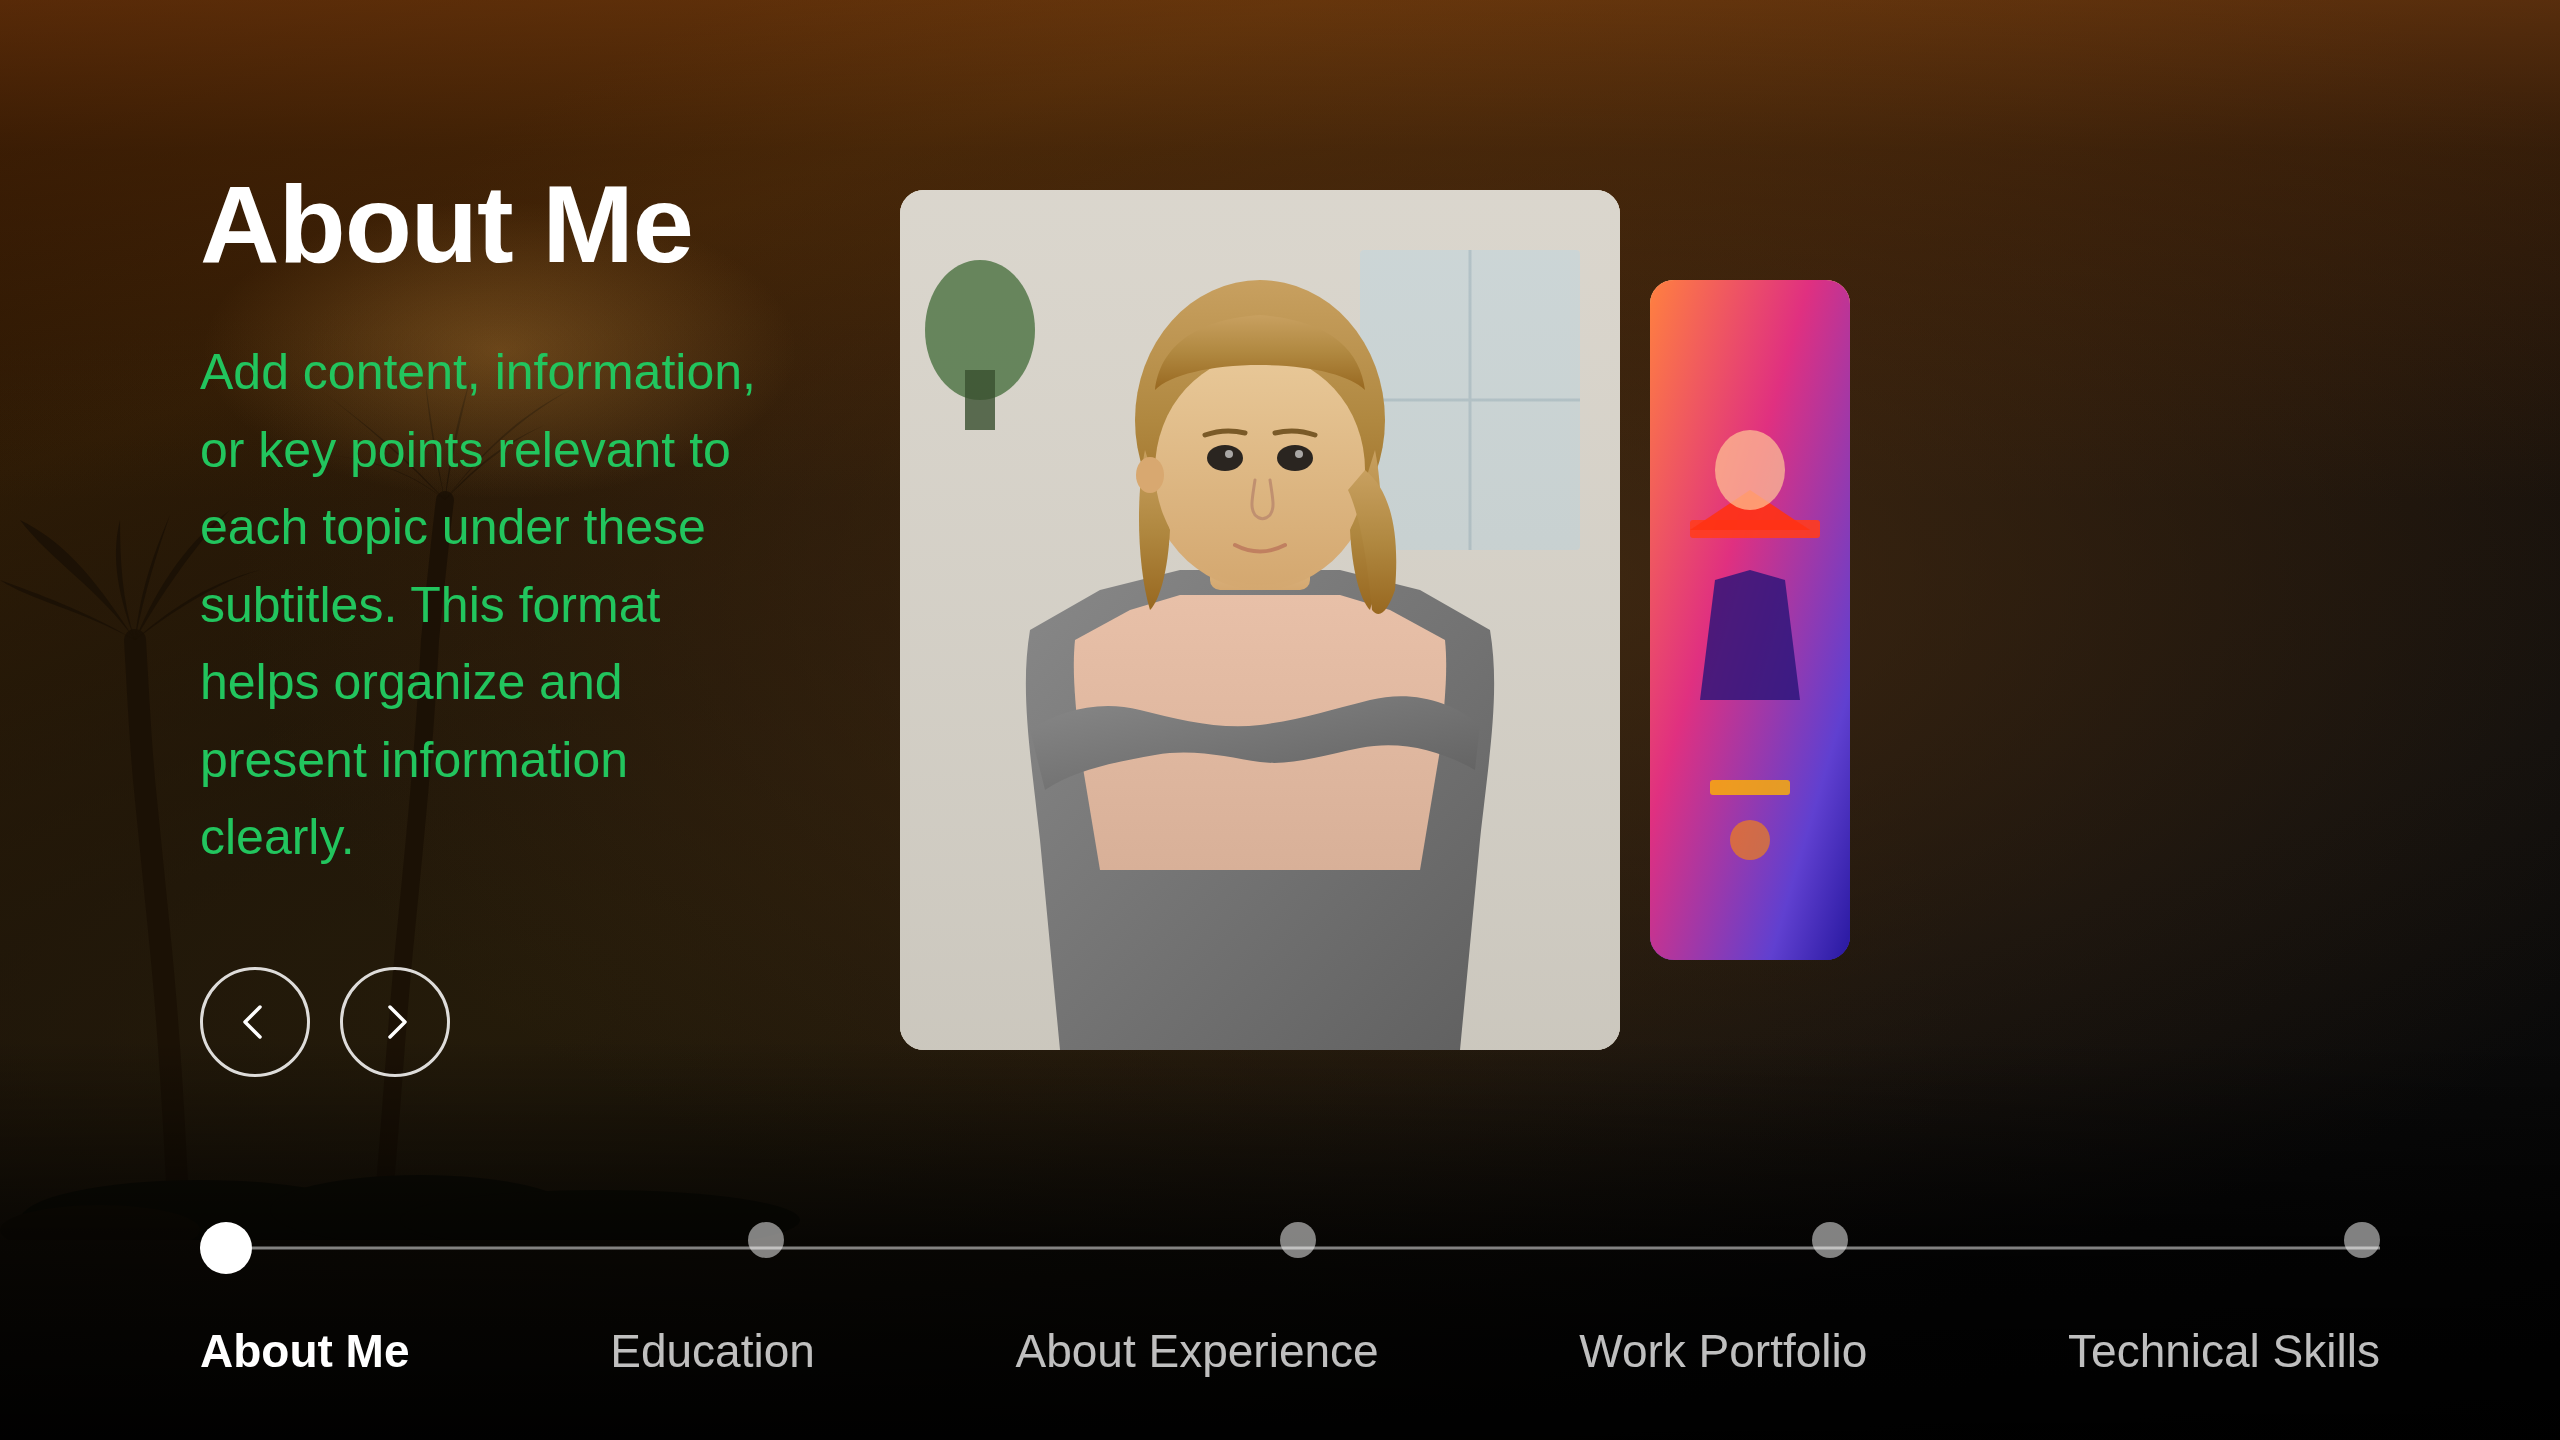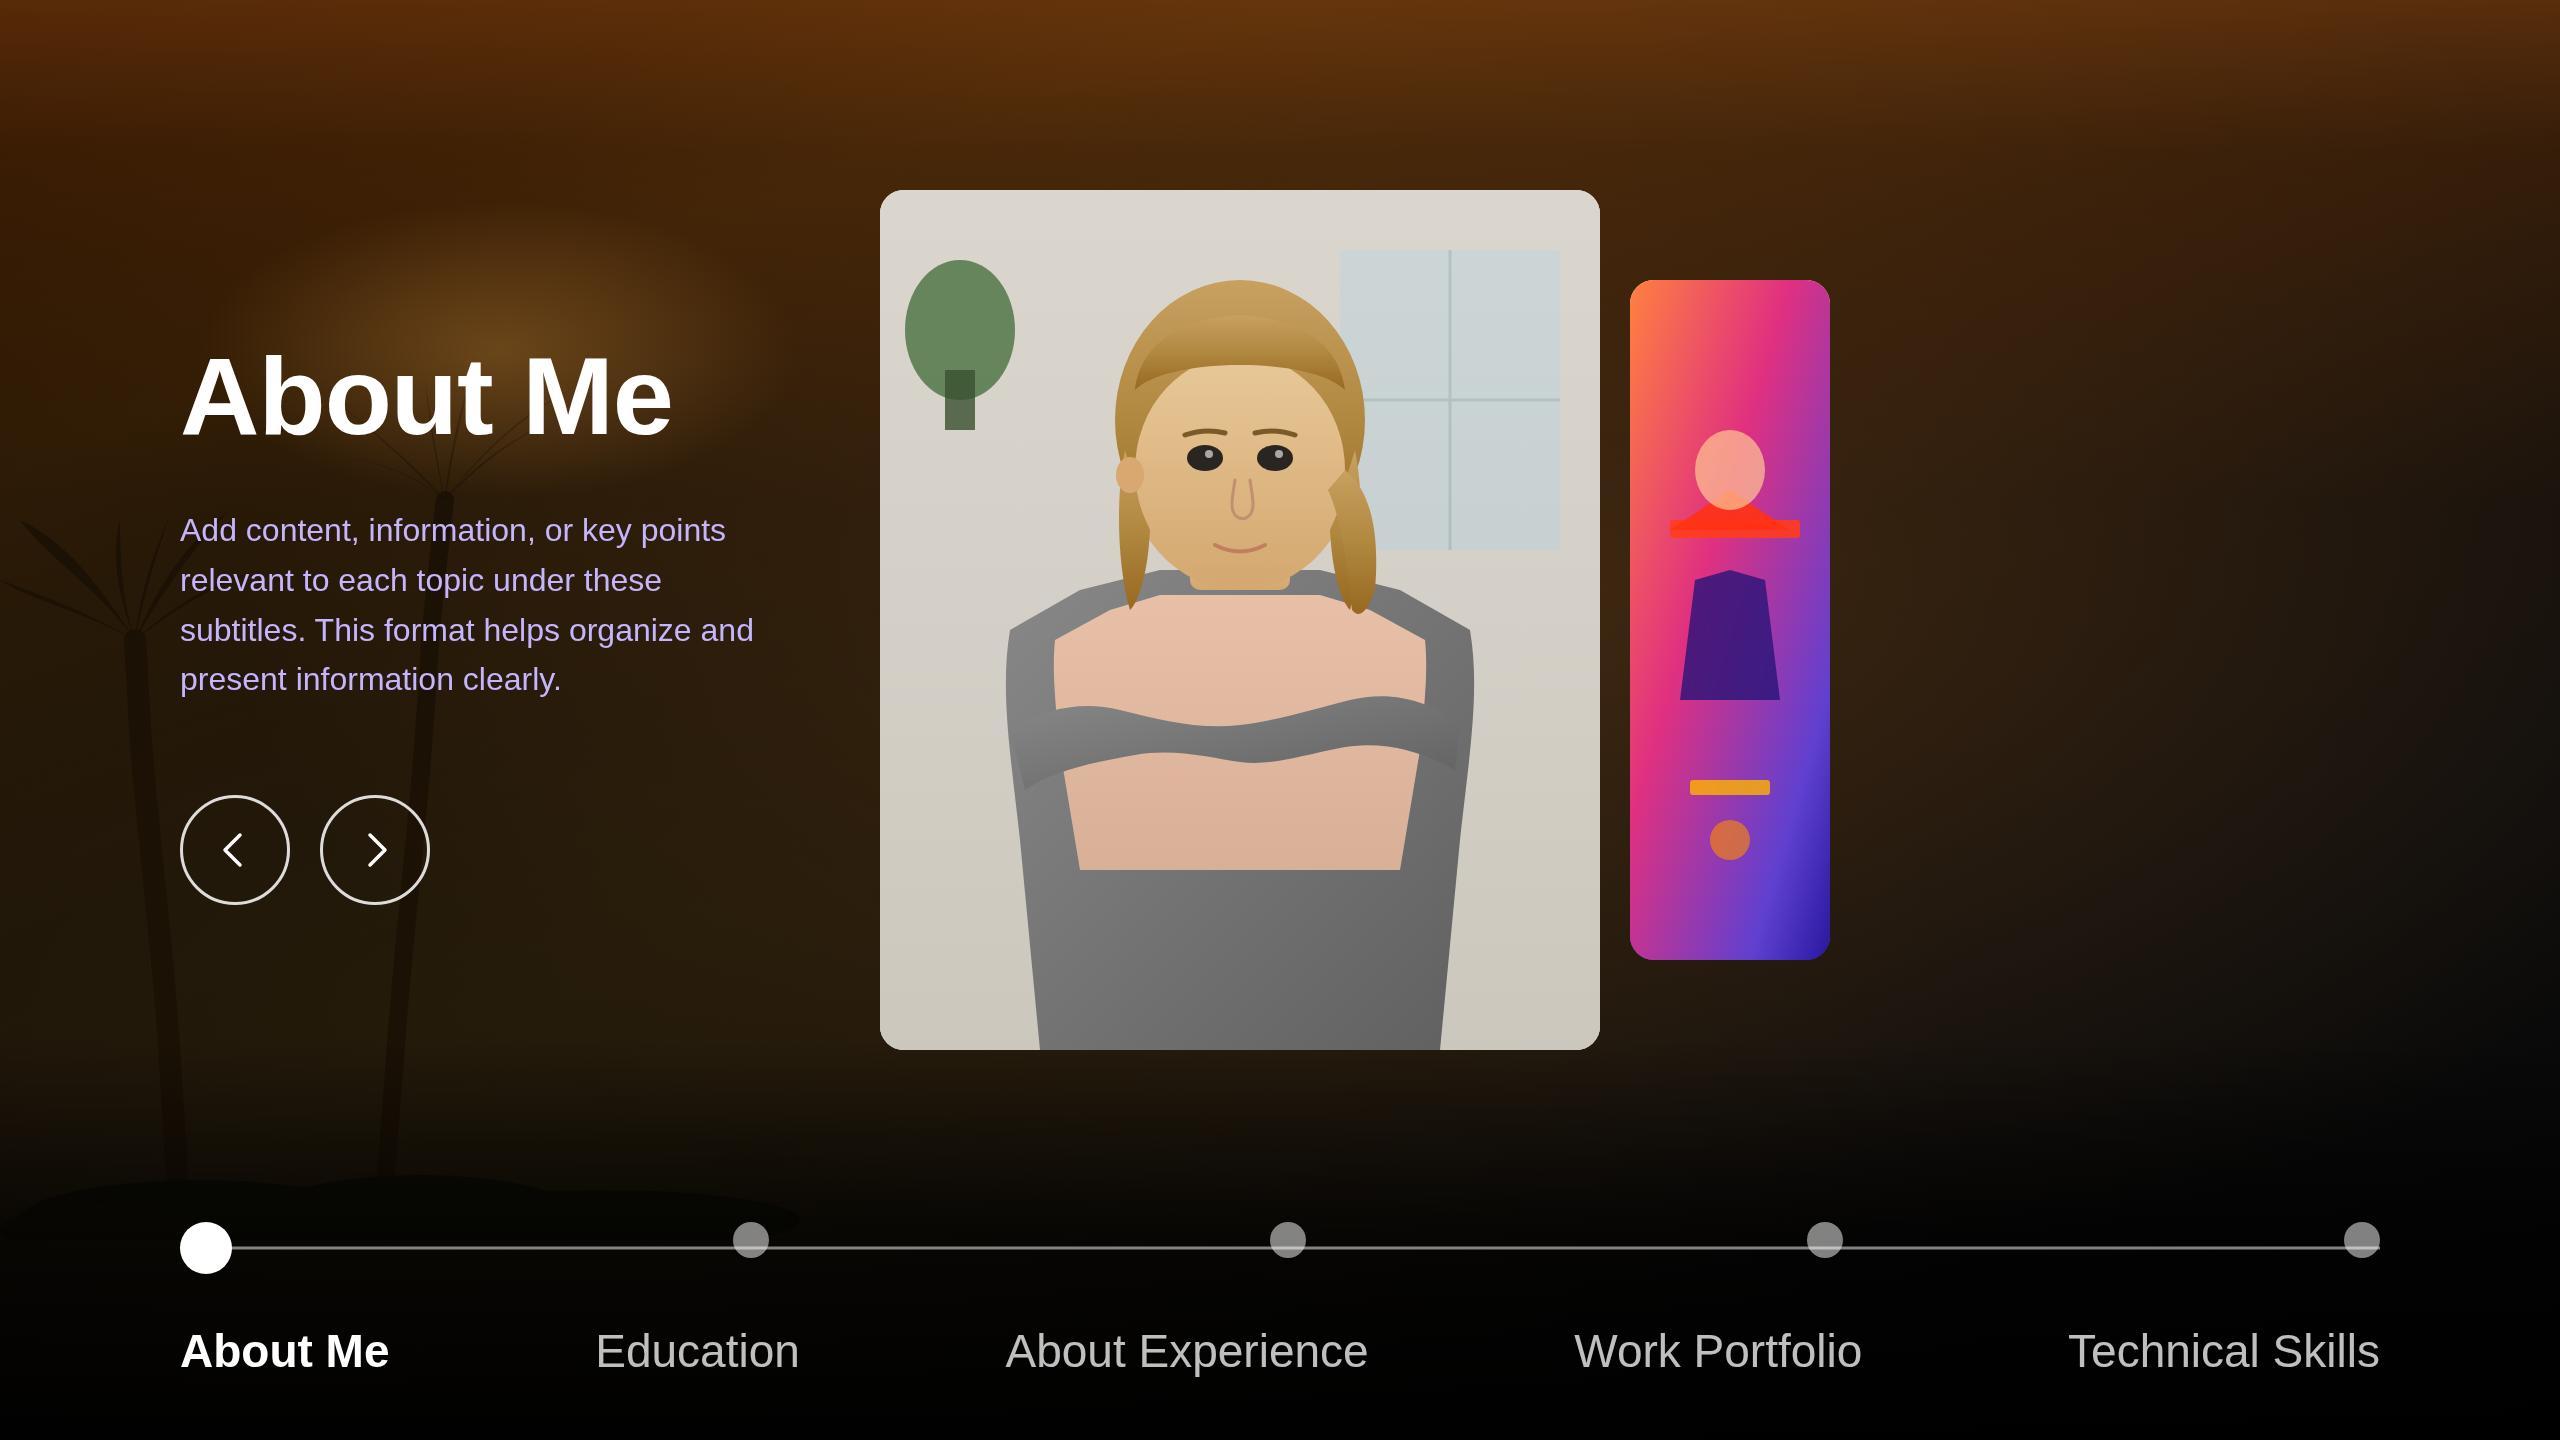--- a/index.html
+++ b/index.html
@@ -71,20 +71,21 @@
       z-index: 2;
     }
 
     
     .content {
       position: absolute;
       inset: 0;
       z-index: 10;
       display: flex;
       flex-direction: column;
+      padding-left: 20px;
     }
 
     
     .slide-area {
       flex: 1;
       display: flex;
       align-items: center;
       padding: 80px 180px 0 180px;
       gap: 80px;
     }
@@ -100,22 +101,22 @@
 
     .slide-title {
       font-size: 110px;
       font-weight: 700;
       color: #ffffff;
       line-height: 1.1;
       letter-spacing: -1px;
     }
 
     .slide-body {
-      font-size: 32px;
-      color: #c4b5fd;
+      font-size: 50px;
+      color: #22c55e;
       line-height: 1.55;
       font-weight: 400;
       max-width: 580px;
     }
 
     .nav-buttons {
       display: flex;
       gap: 30px;
       align-items: center;
       margin-top: 40px;

